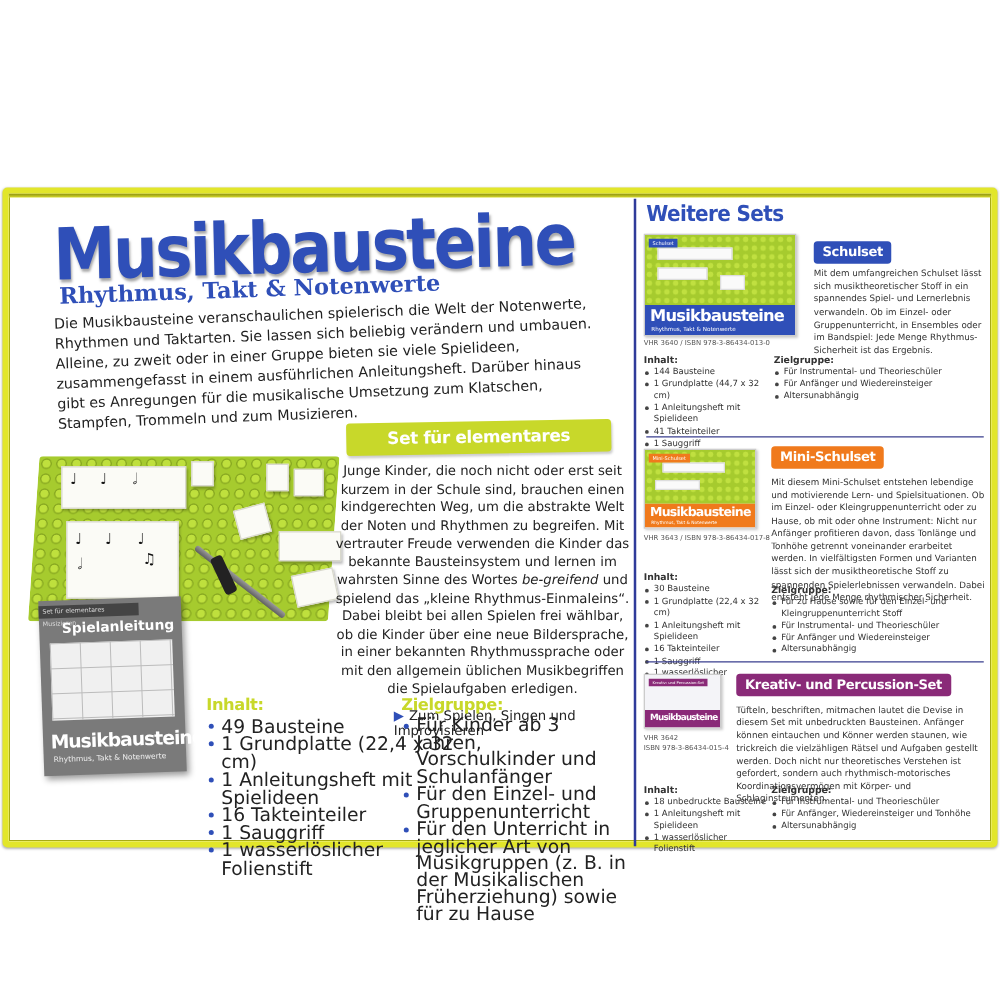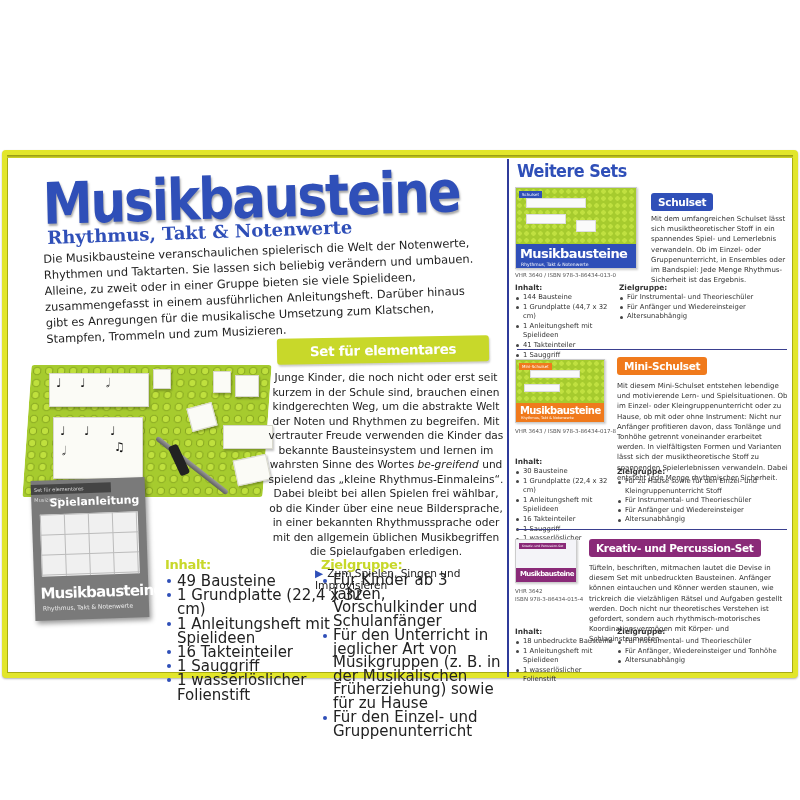--- a/index.html
+++ b/index.html
@@ -162,22 +162,22 @@
         <li>1 Anleitungsheft mit Spielideen</li>
         <li>16 Takteinteiler</li>
         <li>1 Sauggriff</li>
         <li>1 wasserlöslicher Folienstift</li>
       </ul>
     </div>
     <div class="ziel">
       <div class="sect-h">Zielgruppe:</div>
       <ul class="list">
         <li>Für Kinder ab 3 Jahren, Vorschulkinder und Schulanfänger</li>
+        <li>Für den Einzel- und Gruppenunterricht</li>
         <li>Für den Unterricht in jeglicher Art von Musikgruppen (z. B. in der Musikalischen Früherziehung) sowie für zu Hause</li>
-        <li>Für den Einzel- und Gruppenunterricht</li>
       </ul>
     </div>
   </div>
 
   <div class="right">
     <h2>Weitere Sets</h2>
 
     <div class="prod-img" style="left:6px;top:28px;width:122px;height:82px;">
       <div class="field"></div>
       <div class="wb" style="left:10px;top:10px;width:60px;height:10px;"></div>

